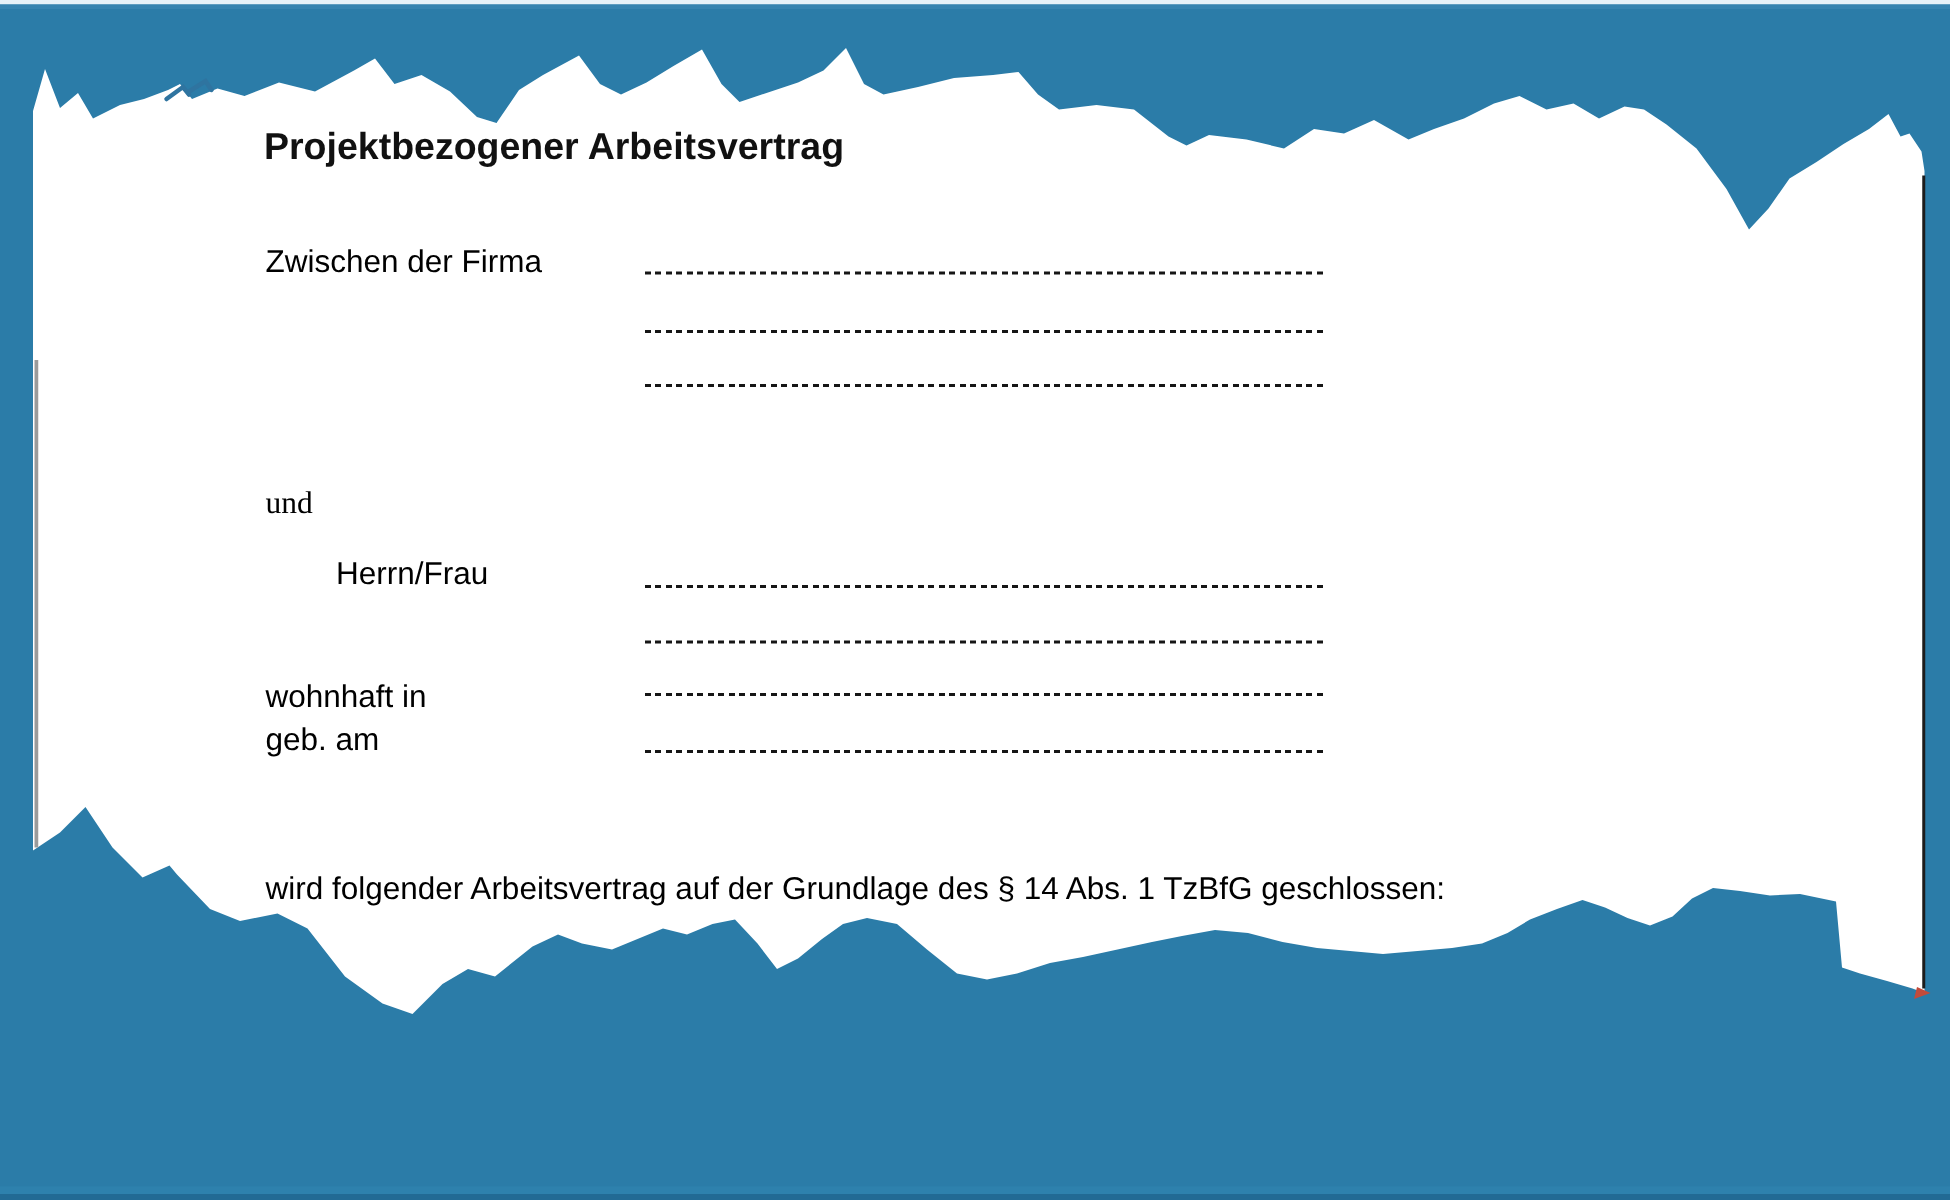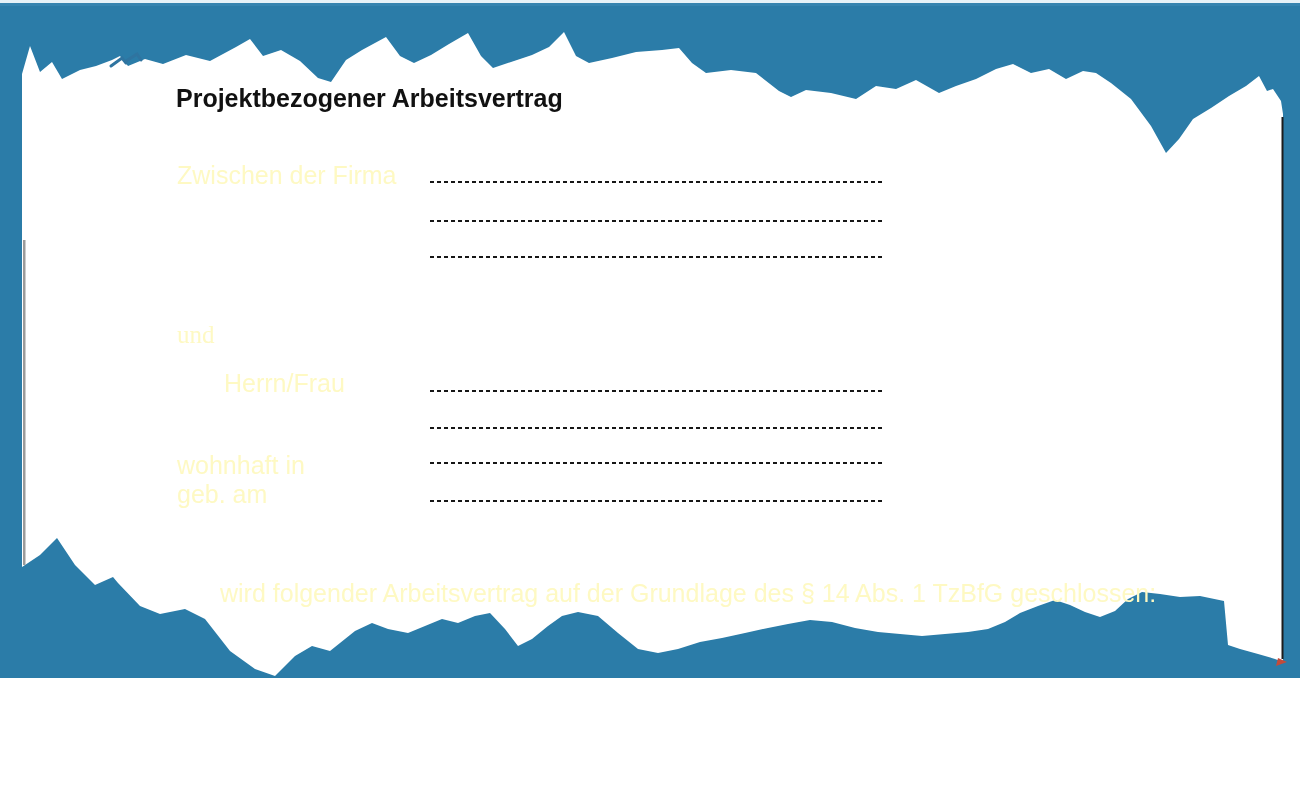--- a/index.html
+++ b/index.html
@@ -1,54 +1,54 @@
 <!DOCTYPE html>
 <html><head>
 <meta charset="utf-8">
 <style>
   html,body { margin:0; padding:0; }
   .stage {
     position: relative;
     width: 1300px;
-    height: 678px;
+    height: 800px;
     background: #2b7ca8;
     overflow: hidden;
     font-family: "Liberation Sans", sans-serif;
     text-align: right;
   }
   .backdrop {
     position: absolute;
     left: 0; top: 0;
     width: 1300px; height: 800px;
     display: block;
   }
   .content { position: absolute; left: 0; top: 0; width: 1300px; height: 800px; }
   .txt {
     position: absolute;
-    color: #fef9c3;
-    font-size: 25px;
+    color: #000000;
+    font-size: 21px;
     line-height: 24px;
     white-space: nowrap;
   }
   .doc-title {
     position: absolute;
     left: 176px; top: 84px;
     color: #111111;
     font-size: 25px;
     font-weight: 700;
     white-space: nowrap;
   }
   .lbl-zwischen   { left:177px; top:163px; }
   .note-arbeitgeber { left:430px; top:273px; }
   .lbl-und        { left:177px; top:323px;font-family:Liberation Serif, serif; }
   .lbl-herrnfrau  { left:177px; top:371px;margin-left:47px; }
   .lbl-wohnhaft   { left:177px; top:409px;margin-top:44px; }
   .lbl-gebam      { left:177px; top:482px; }
   .note-arbeitnehmer { left:430px; top:519px; }
-  .closing-line   { left:177px; top:581px;margin-left:43px; }
+  .closing-line   { left:177px; top:581px; }
   .dotline {
     position: absolute;
     left: 430px;
     width: 452px;
     height: 2px;
     background-image: repeating-linear-gradient(90deg, #161616 0, #161616 4px, transparent 4px, transparent 7px);
   }
   .dl-1 { top:181px; }
   .dl-2 { top:220px; }
   .dl-3 { top:256px; }

